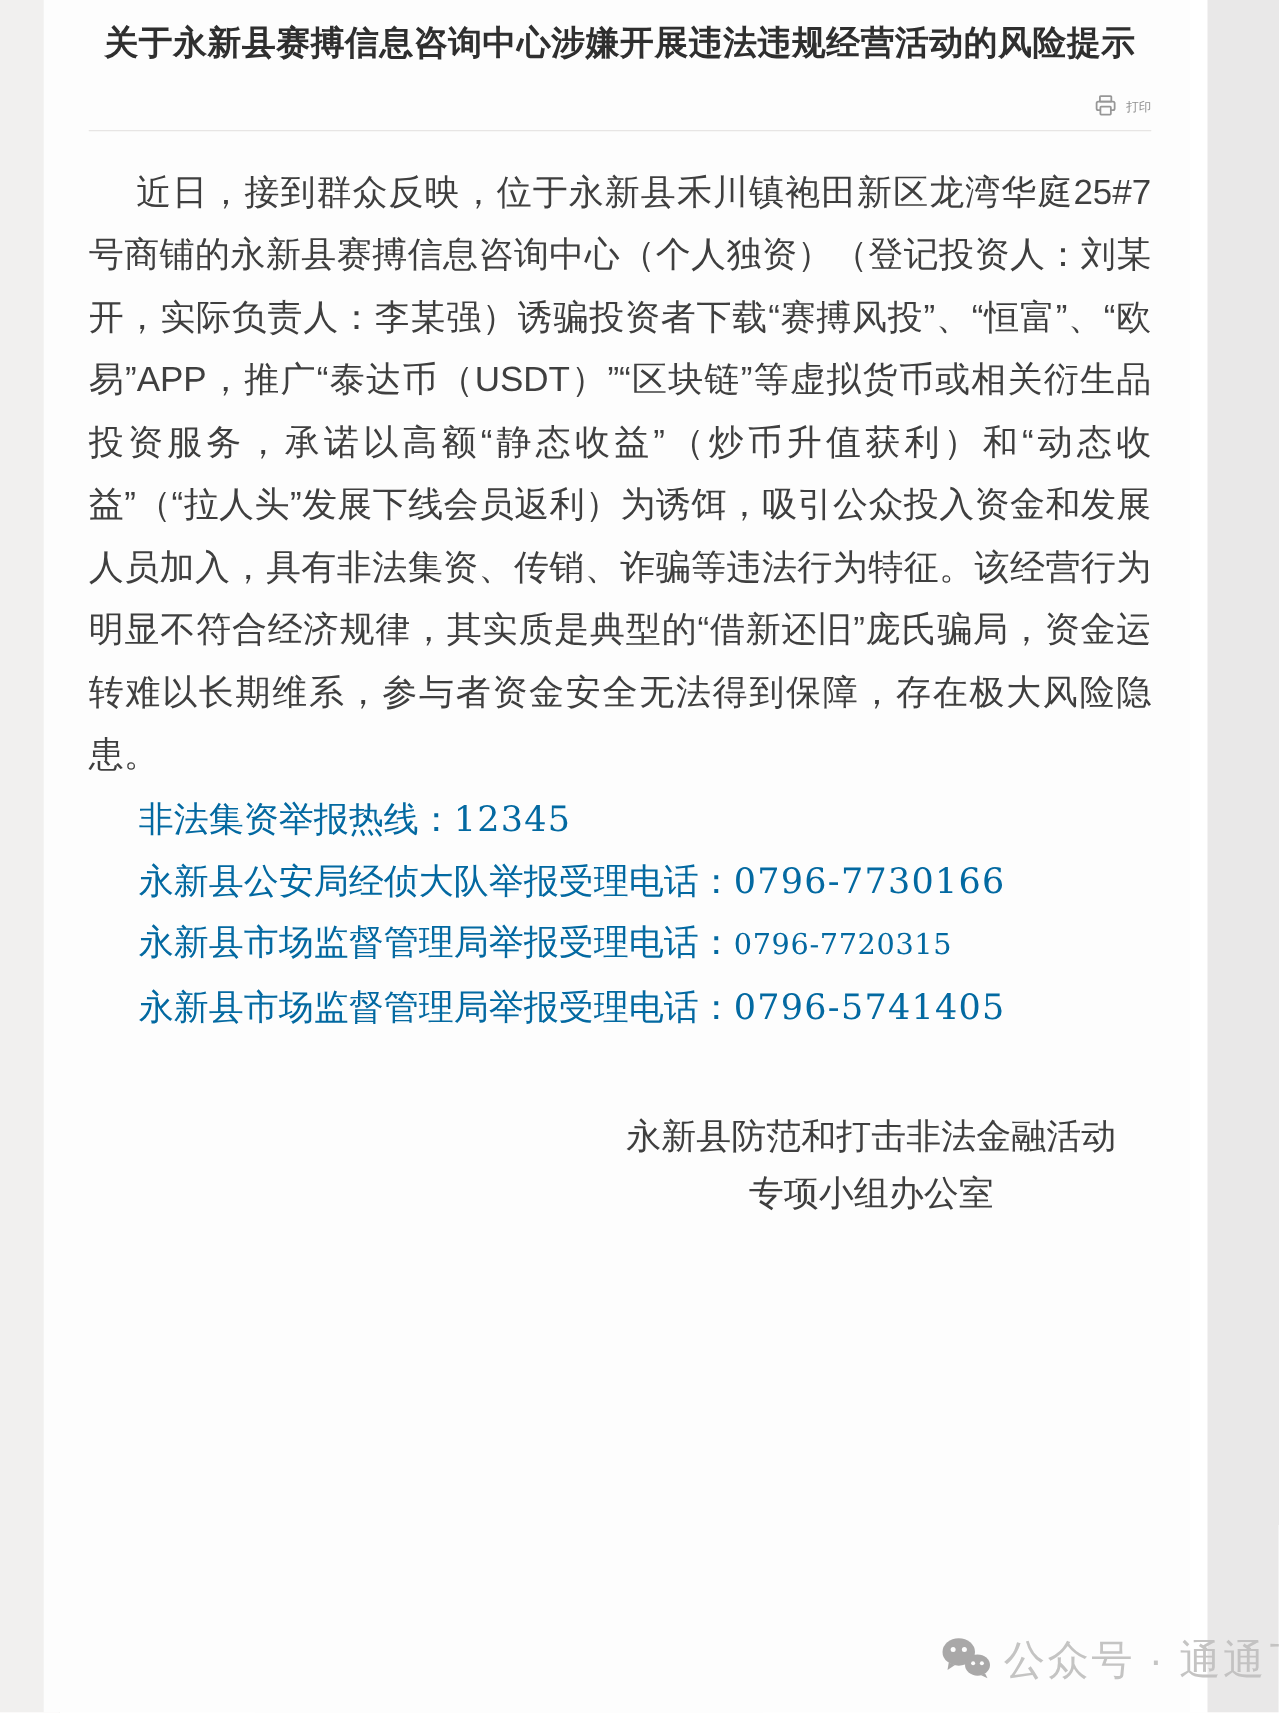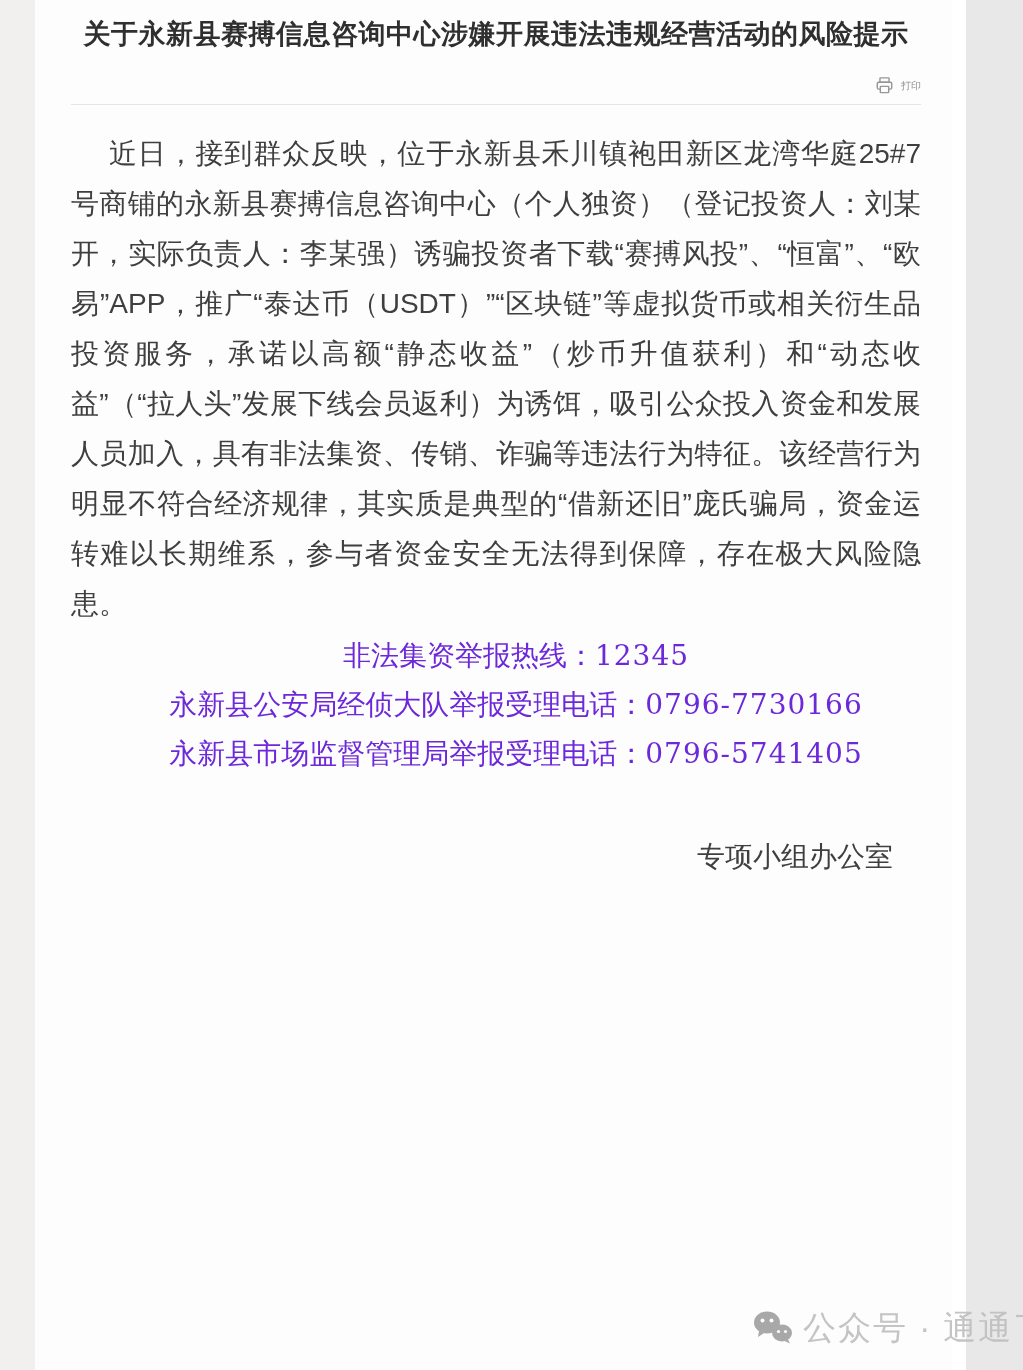--- a/index.html
+++ b/index.html
@@ -41,21 +41,21 @@
     margin-top: 6px; height: 0;
     border-top: 1px solid #e7e5e4;
   }
   .content {
     margin-top: 24px;
     font-size: 28px; line-height: 50px; color: #3f3f3f;
     text-align: justify;
   }
   .content p { margin: 0; text-indent: 38px; }
   .hotlines { margin-top: 2px; }
-  .hotline { line-height: 49px; padding-left: 40px; font-size: 28px; color: #6d28d9; text-align: center; }
+  .hotline { line-height: 49px; padding-left: 40px; font-size: 28px; color: #0369a1; }
   .hotline .num { font-family: "DejaVu Serif", serif; letter-spacing: 1px; }
   .hotline .num-small { font-size: 23px; letter-spacing: 0.5px; }
   .signature {
     margin: 56px 28px 0 auto;
     width: fit-content;
     text-align: center;
     font-size: 28px; line-height: 46px; color: #3f3f3f;
   }
   .watermark {
     position: absolute; left: 753px; top: 1306px;
@@ -96,25 +96,29 @@
   </div>
 
   <div class="hotlines">
     <div class="hotline">
       <span>非法集资举报热线：</span><span class="num">12345</span>
     </div>
     <div class="hotline">
       <span>永新县公安局经侦大队举报受理电话：</span><span class="num">0796-7730166</span>
     </div>
     <div class="hotline">
+      <span>永新县市场监督管理局举报受理电话：</span><span class="num num-small">0796-7720315</span>
+    </div>
+    <div class="hotline">
       <span>永新县市场监督管理局举报受理电话：</span><span class="num">0796-5741405</span>
     </div>
   </div>
 
   <div class="signature">
+    <div>永新县防范和打击非法金融活动</div>
     <div>专项小组办公室</div>
 
   </div>
 
 </div>
 
 <div class="watermark">
   <span class="wm-icon">
     <svg width="40" height="34" viewBox="0 0 40 34">
       <ellipse cx="14" cy="12.5" rx="13" ry="11" fill="#a9a8a8"></ellipse>

